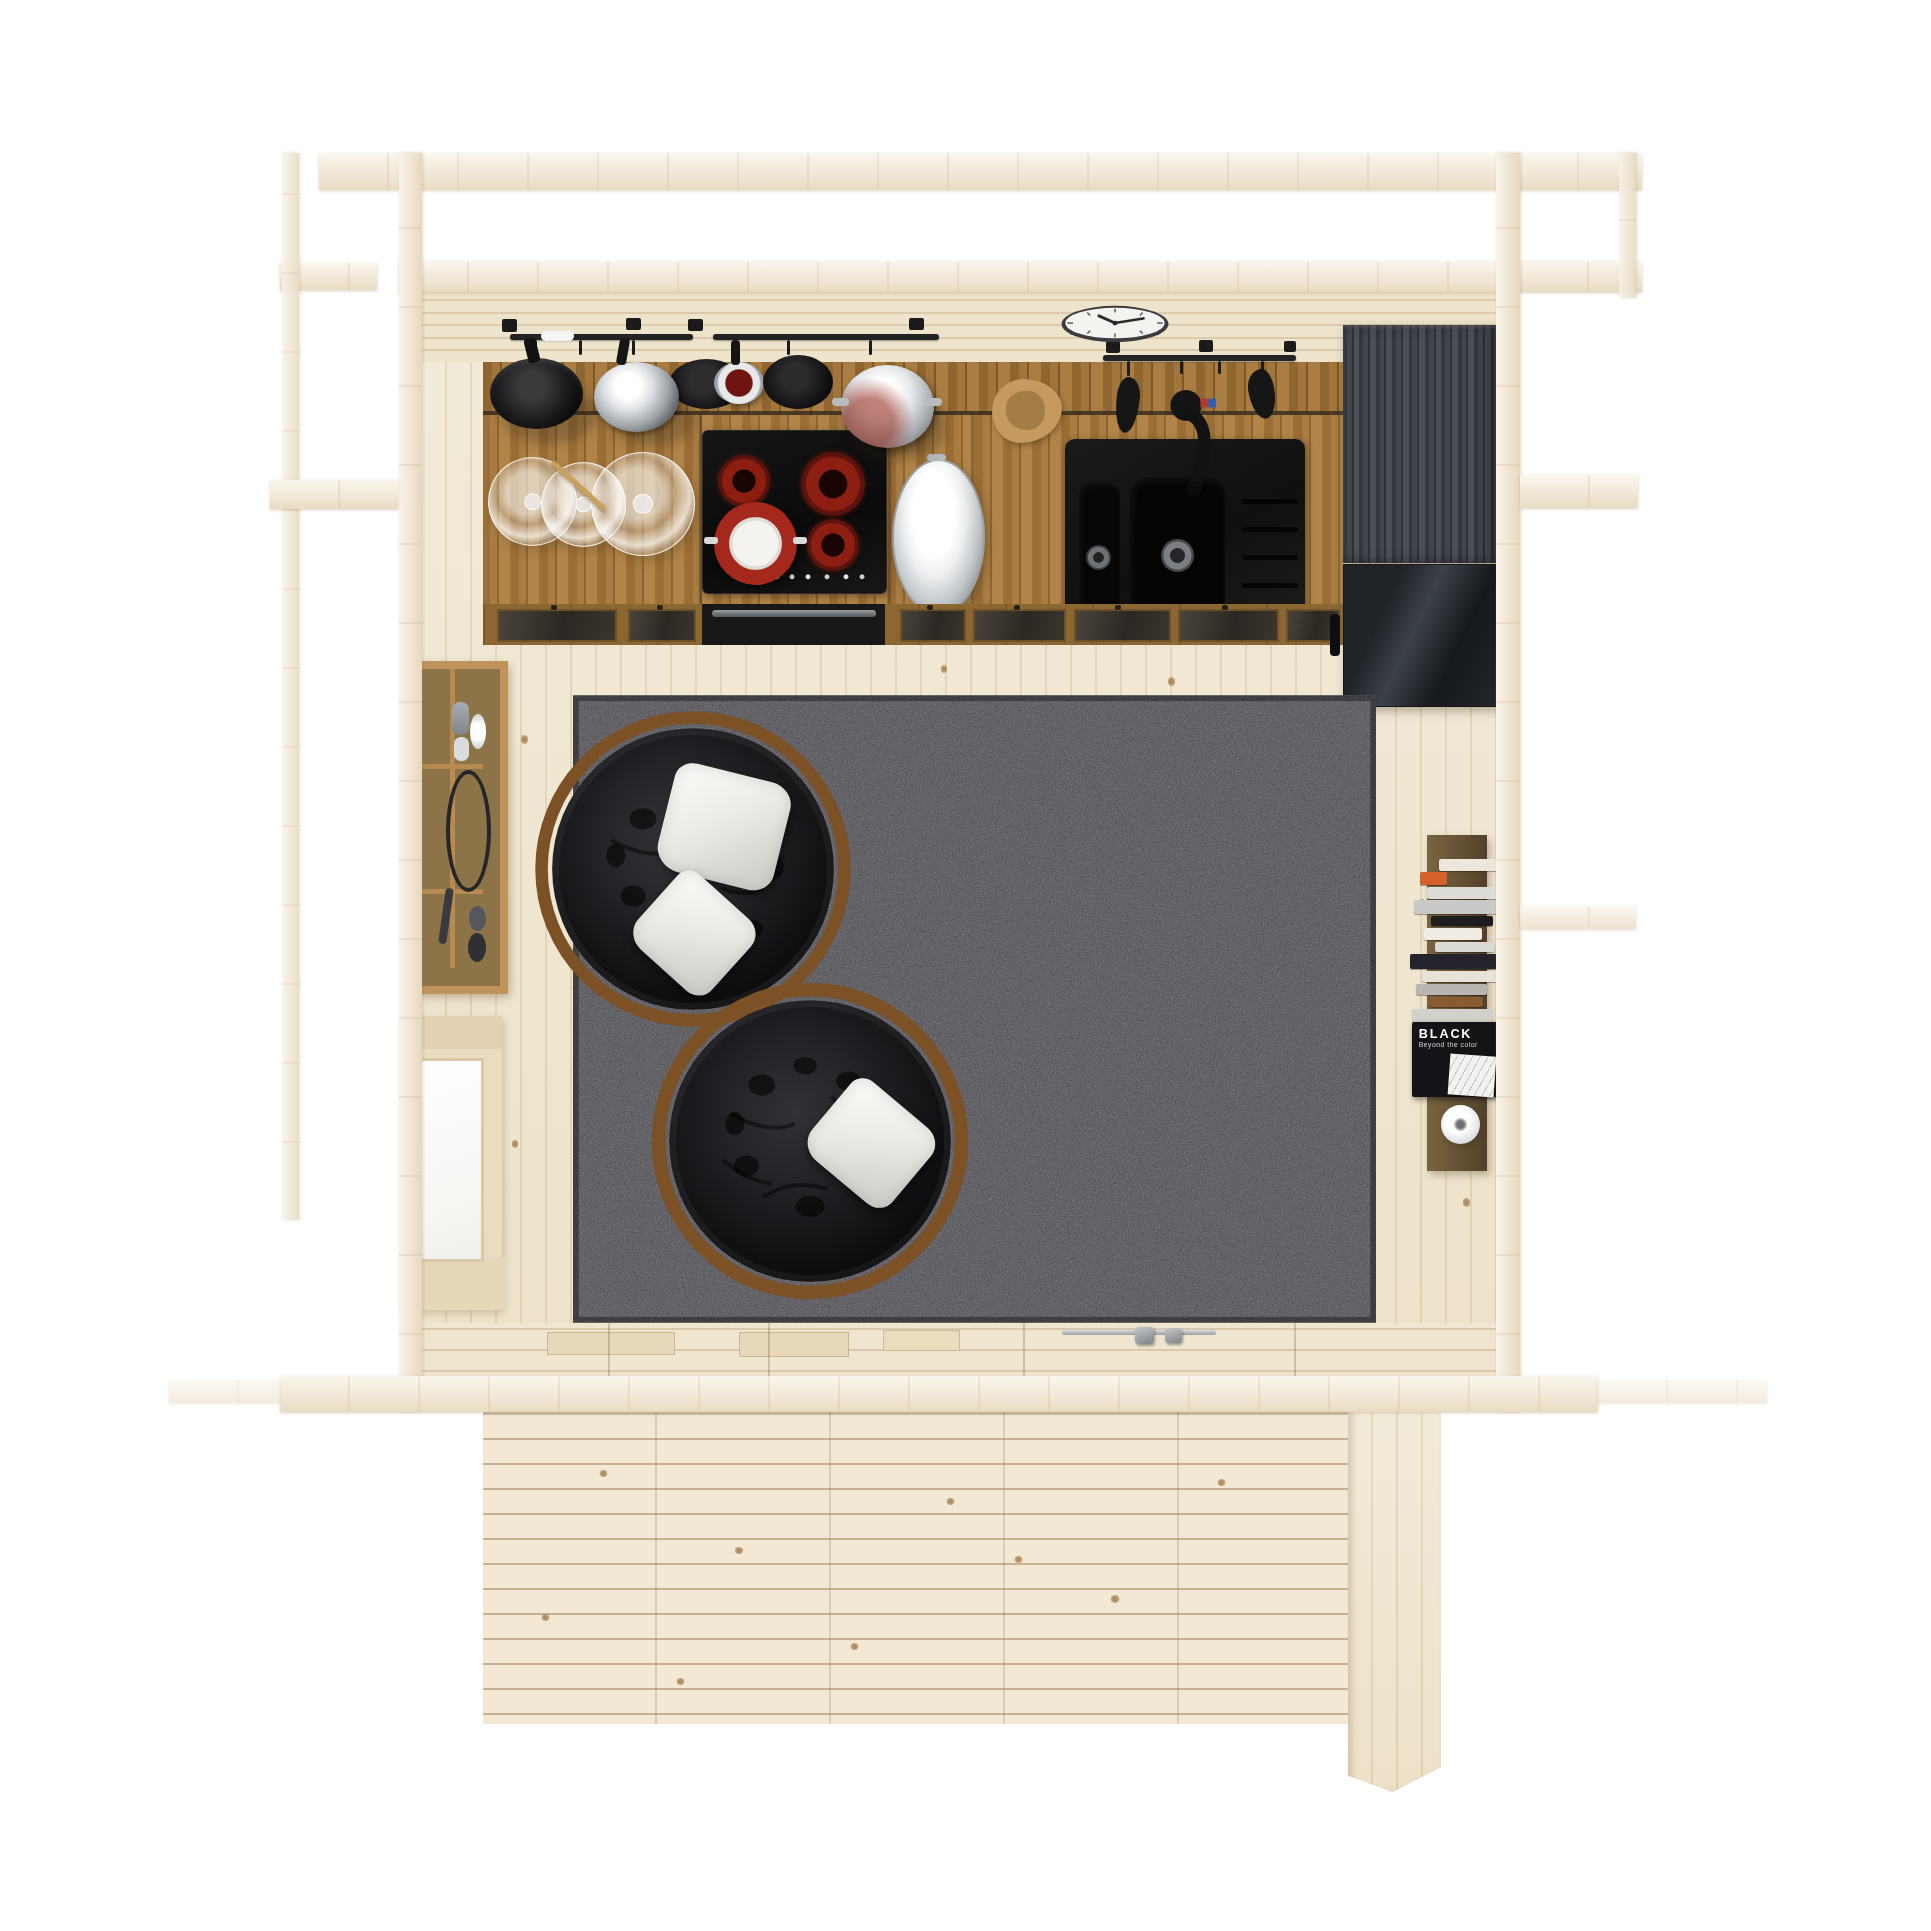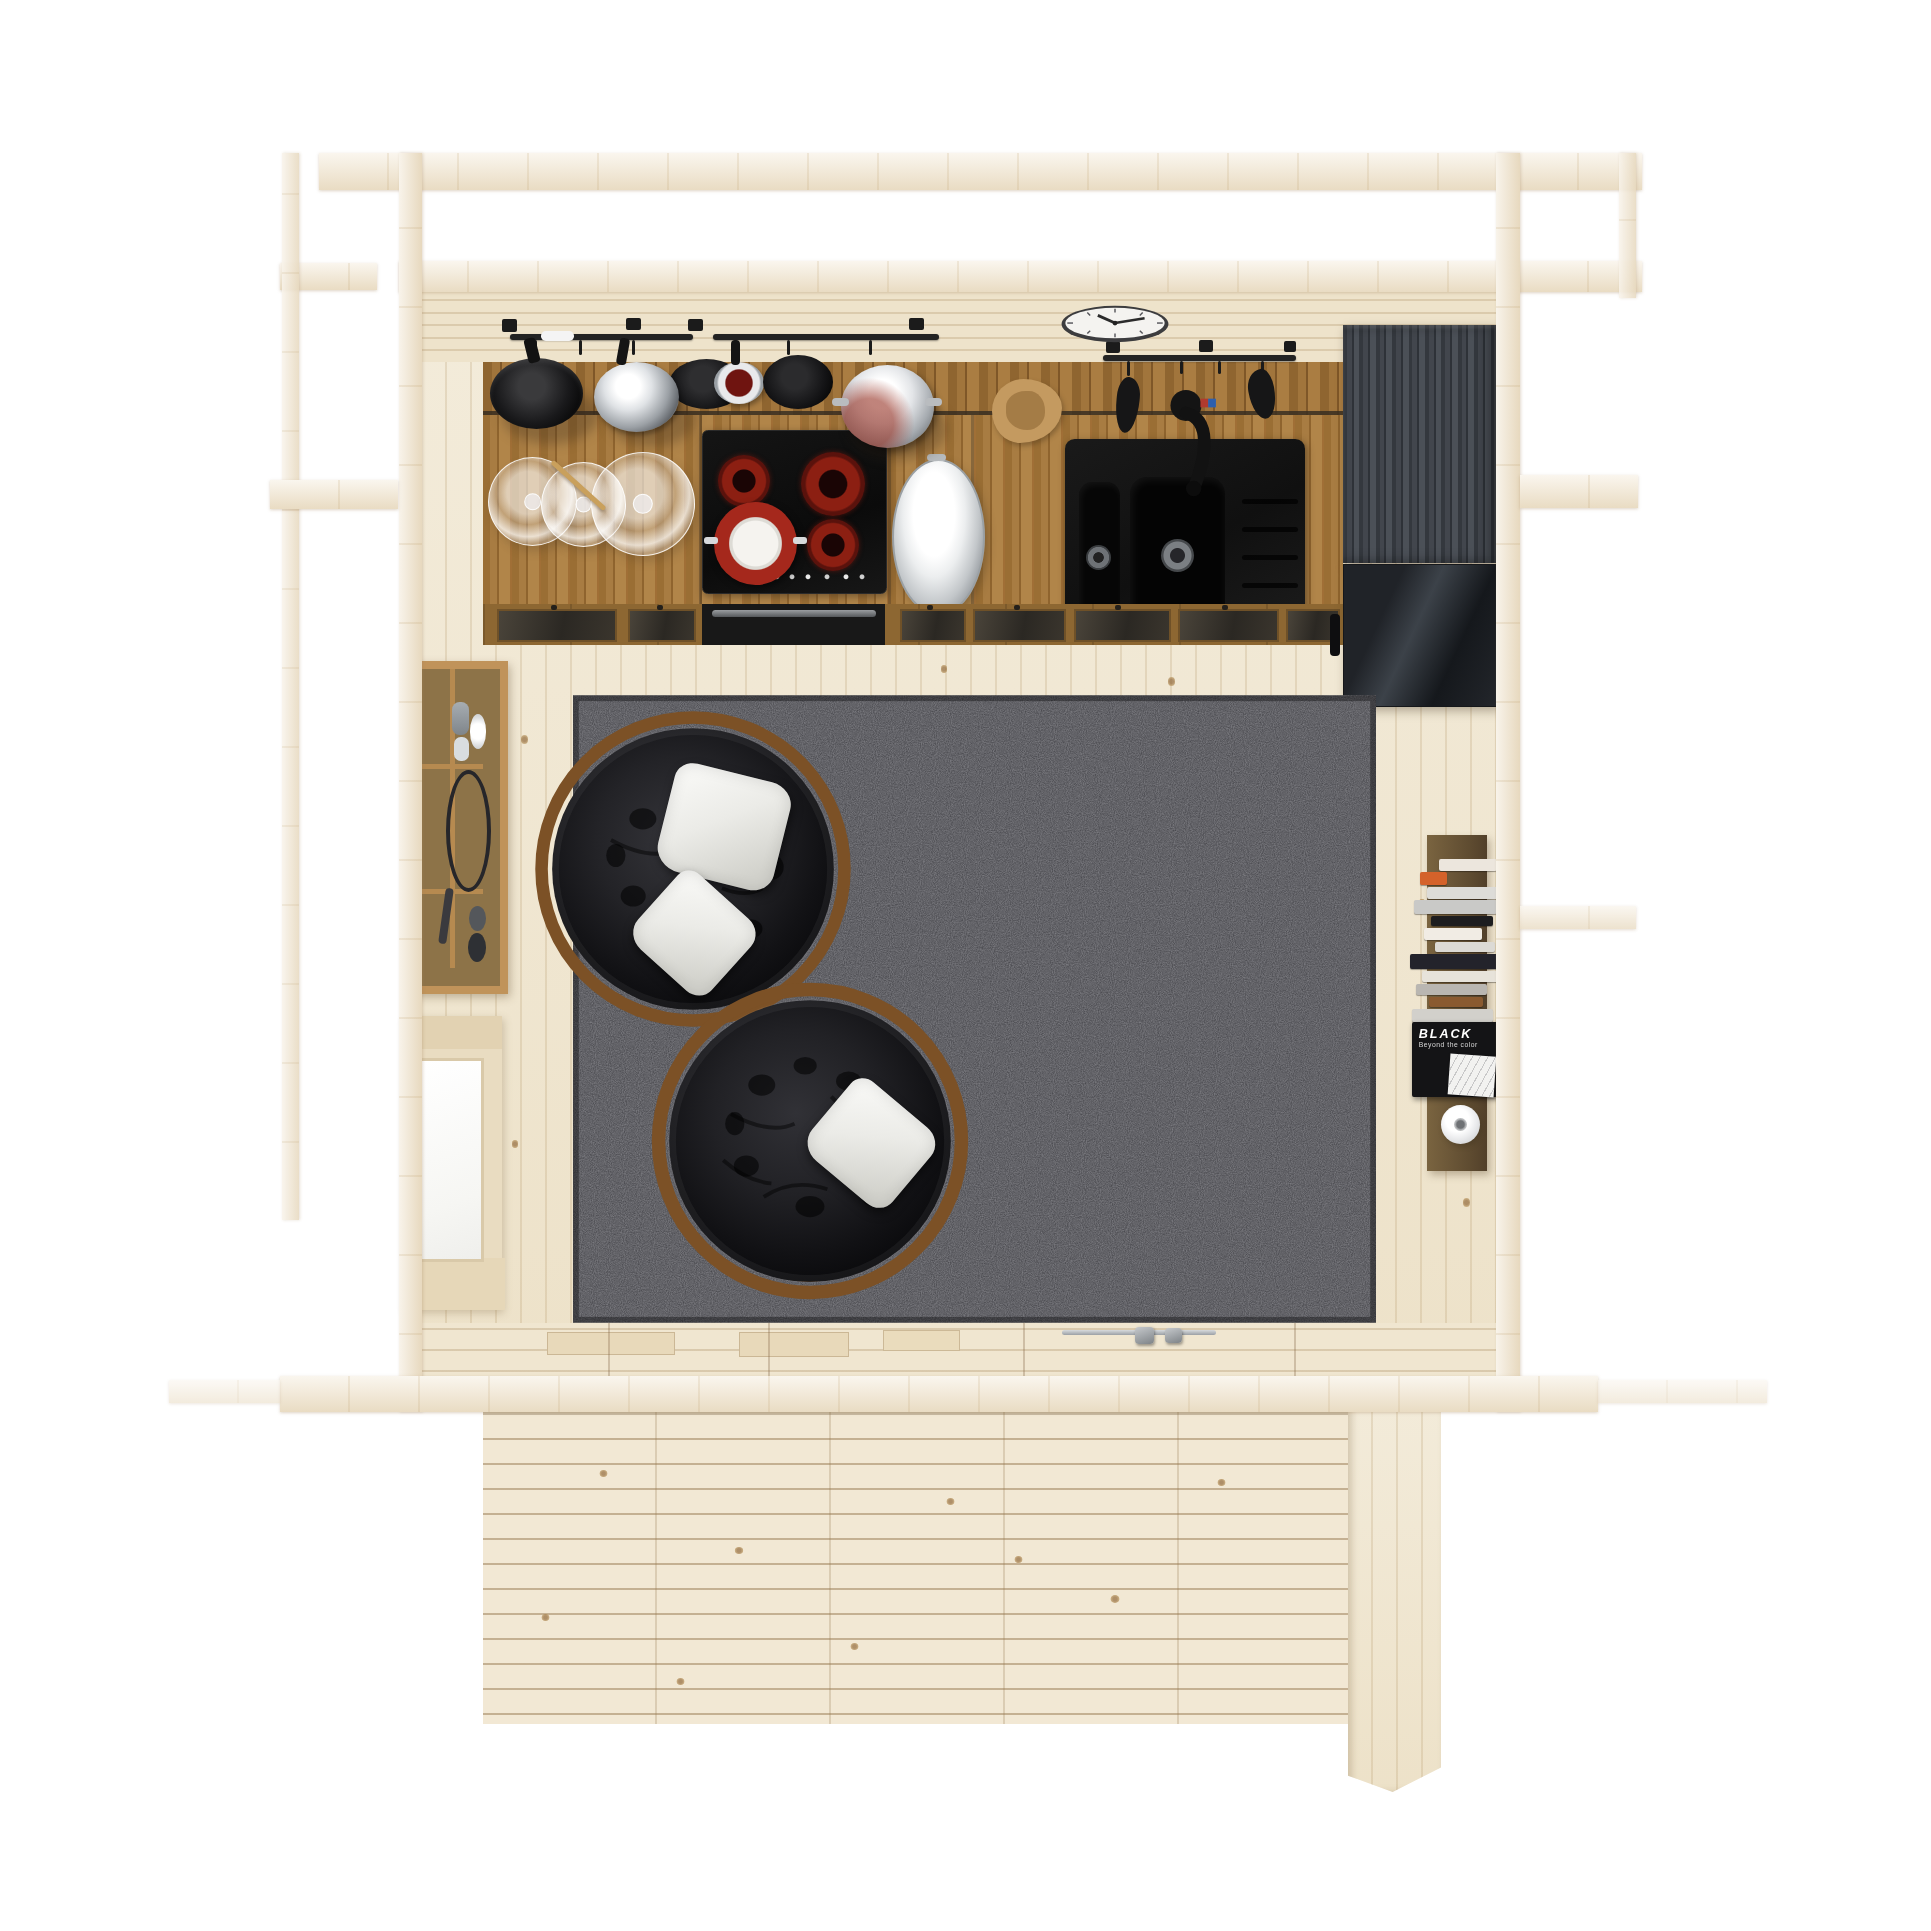--- a/index.html
+++ b/index.html
@@ -41,21 +41,21 @@
   .panel{position:absolute;border:2.9px solid #6f5128;background:linear-gradient(100deg,#4a443a,#2b2823 55%,#3a352d);}
   .knob{position:absolute;width:5.8px;height:4.8px;border-radius:1.9px;background:#24201b;}
   .spine{border-radius:1.9px;margin-bottom:1.9px;box-shadow:0 1px 1px rgba(0,0,0,.35);}
   .pillow{background:linear-gradient(145deg,#fbfbf9 0%,#ebebe7 45%,#d2d2cc 85%);
       border-radius:16% 20% 18% 22%;
       box-shadow:inset 0 0 15.4px rgba(0,0,0,.12), 2.9px 3.9px 9.7px rgba(0,0,0,.5);}
   .potshadow{border-radius:50%;background:rgba(50,38,22,.3);filter:blur(5.8px);}
   .rail{background:#232323;border-radius:2.9px;box-shadow:0 1px 1.9px rgba(0,0,0,.4);}
   .mount{background:#1b1b1b;border-radius:1.9px;}
   .hookbar{background:#1b1b1b;border-radius:1.9px;}
-  .bb-title{color:#ffffff;font-weight:bold;font-size:12.6px;letter-spacing:1.9px;line-height:13.5px;padding:5.8px 0 0 6.8px;font-style:italic;}
+  .bb-title{color:#ffffff;font-weight:bold;font-size:12.6px;letter-spacing:1.9px;line-height:13.5px;padding:5.8px 0 0 6.8px;}
   .bb-sub{color:#d8d8d8;font-size:6.8px;letter-spacing:0.5px;padding:0 0 0 6.8px;}
 </style>
 </head>
 <body>
 
 <div id="canvas">
 
   <div class="abs pine-v" style="left:422px;top:292px;width:1098px;height:1120px;"></div>
   <div class="abs knot" style="left:521px;top:734px;width:6.8px;height:10.6px;"></div>
   <div class="abs knot" style="left:941px;top:664px;width:5.8px;height:9.7px;"></div>

